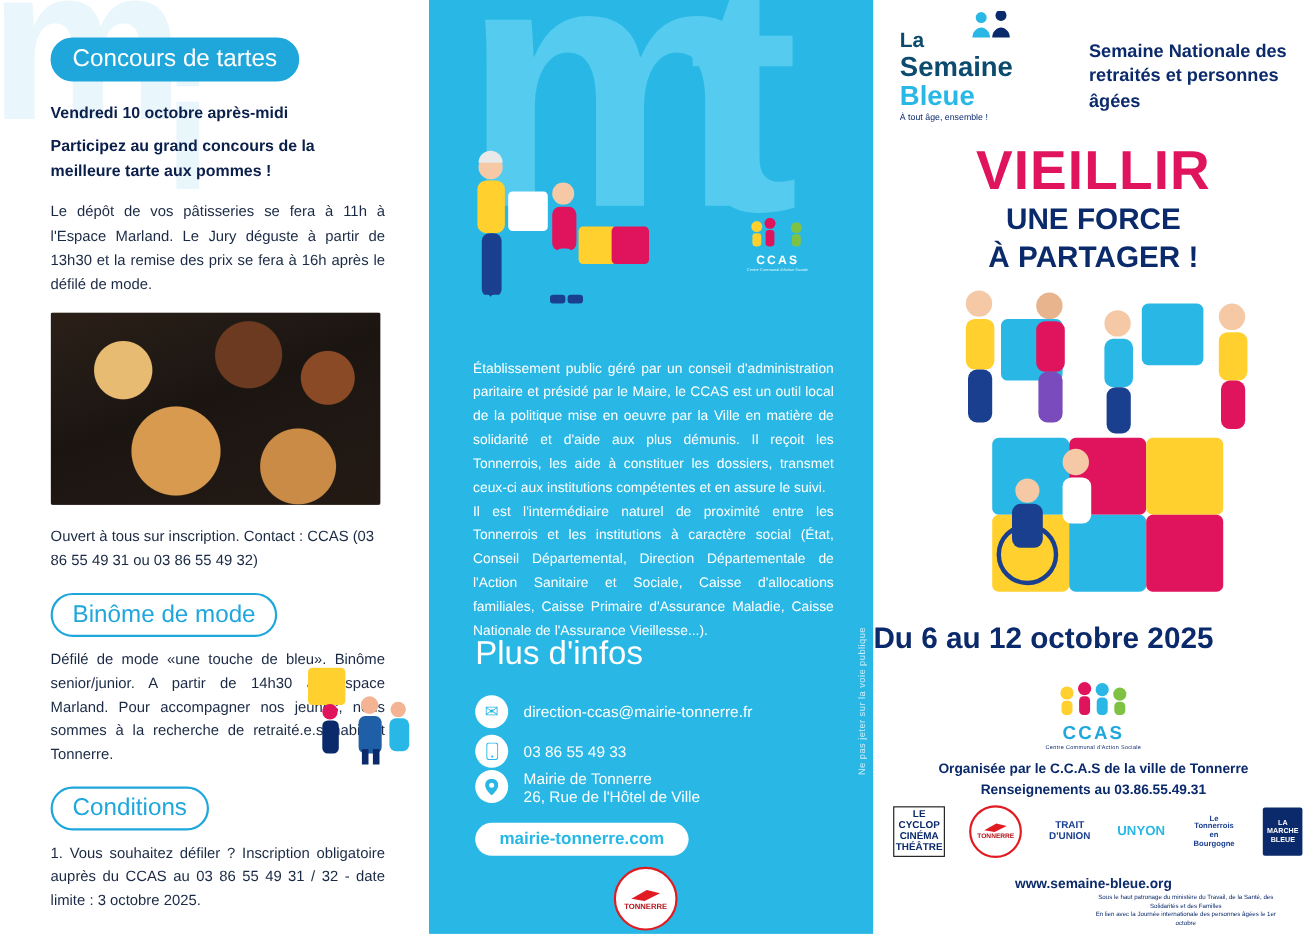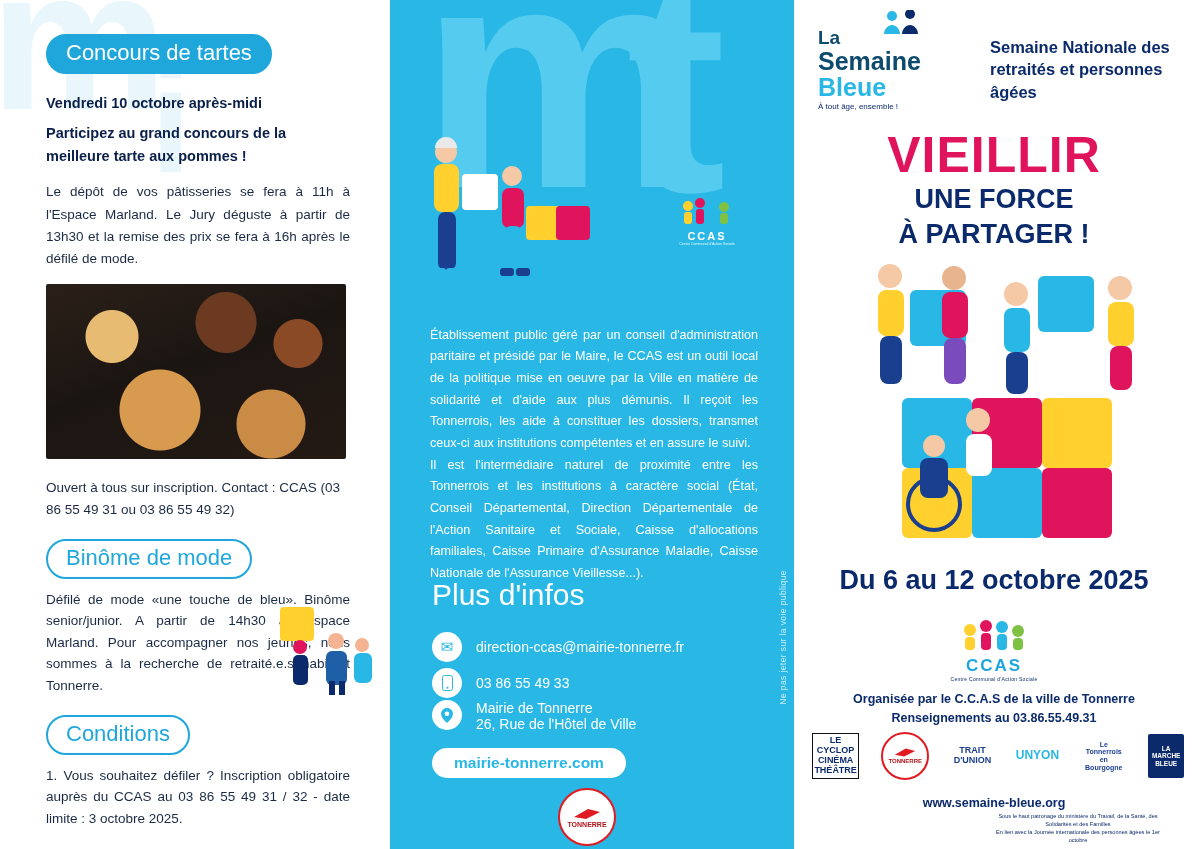--- a/index.html
+++ b/index.html
@@ -105,21 +105,21 @@
   .nat-title{
     position:absolute;left:196px;top:36px;color:#0b2a6b;font-weight:700;
     font-size:16.5px;line-height:1.35;
   }
   .vieillir{
     position:absolute;left:0;right:0;top:130px;text-align:center;
   }
   .vieillir .l1{color:#e0145c;font-size:50px;font-weight:700;letter-spacing:1px;line-height:1;}
   .vieillir .l2{color:#0b2a6b;font-size:27px;font-weight:700;line-height:1.15;margin-top:4px;}
   .dates{
-    position:absolute;left:0;right:0;top:565px;text-align:center;
+    position:absolute;left:0;right:0;top:565px;
     color:#0b2a6b;font-size:27px;font-weight:700;
   }
   .orga{
     position:absolute;left:0;right:0;top:690px;text-align:center;color:#0b2a6b;
     font-size:12.5px;font-weight:700;line-height:1.5;
   }
   .semaine-url{
     position:absolute;left:0;right:0;top:796px;text-align:center;color:#0b2a6b;
     font-size:12.5px;font-weight:700;
   }

